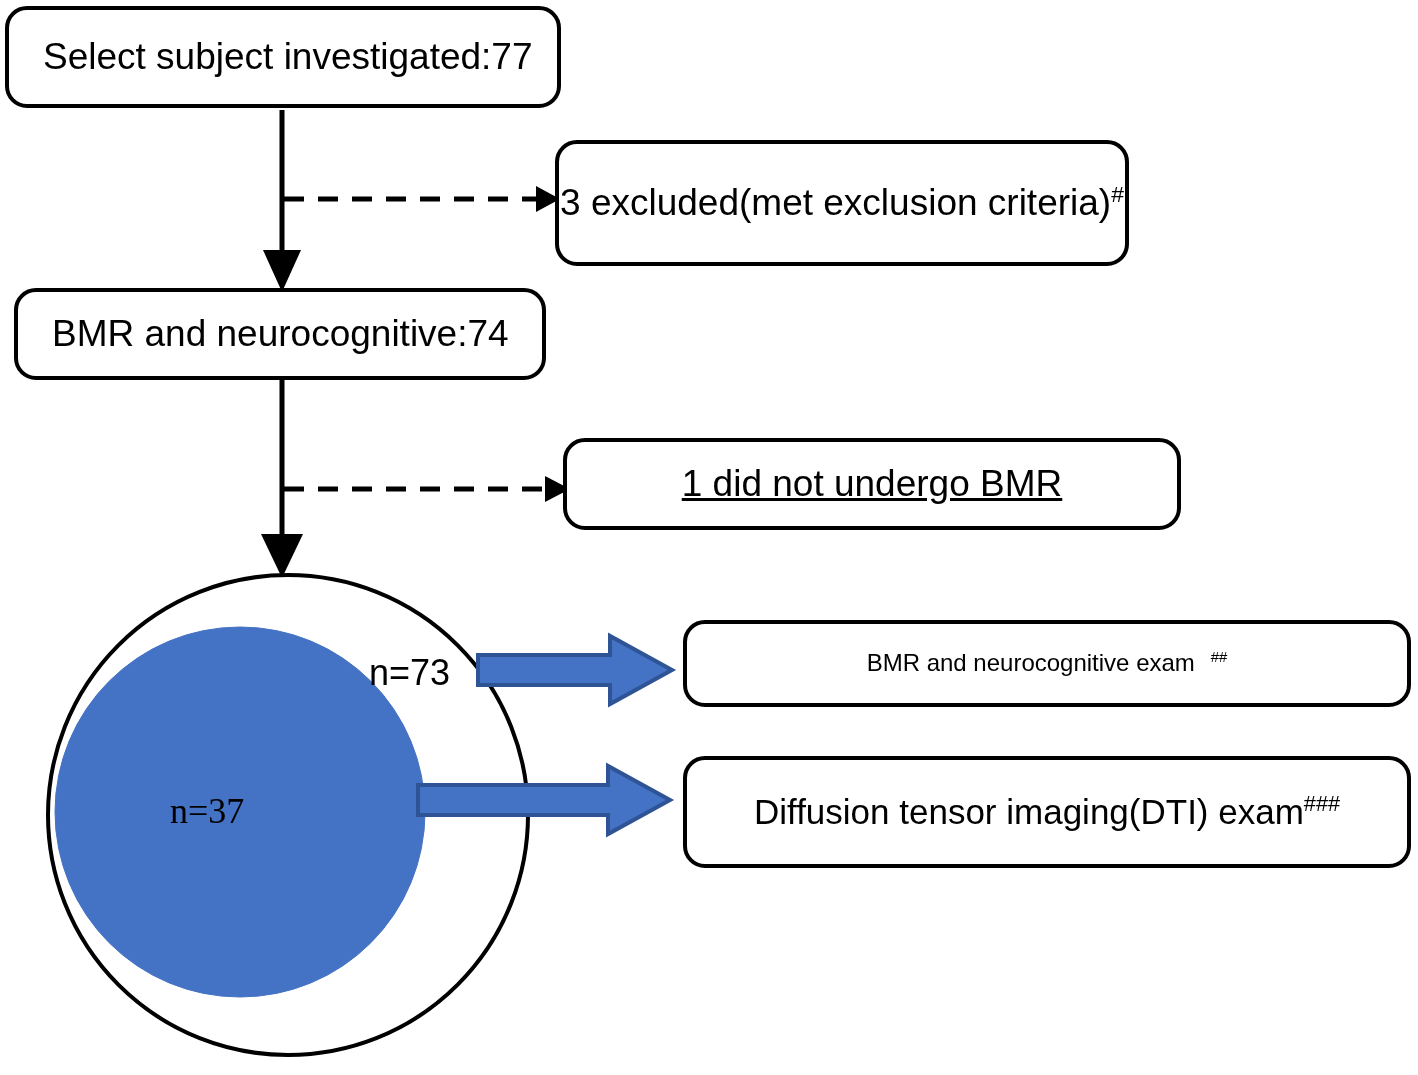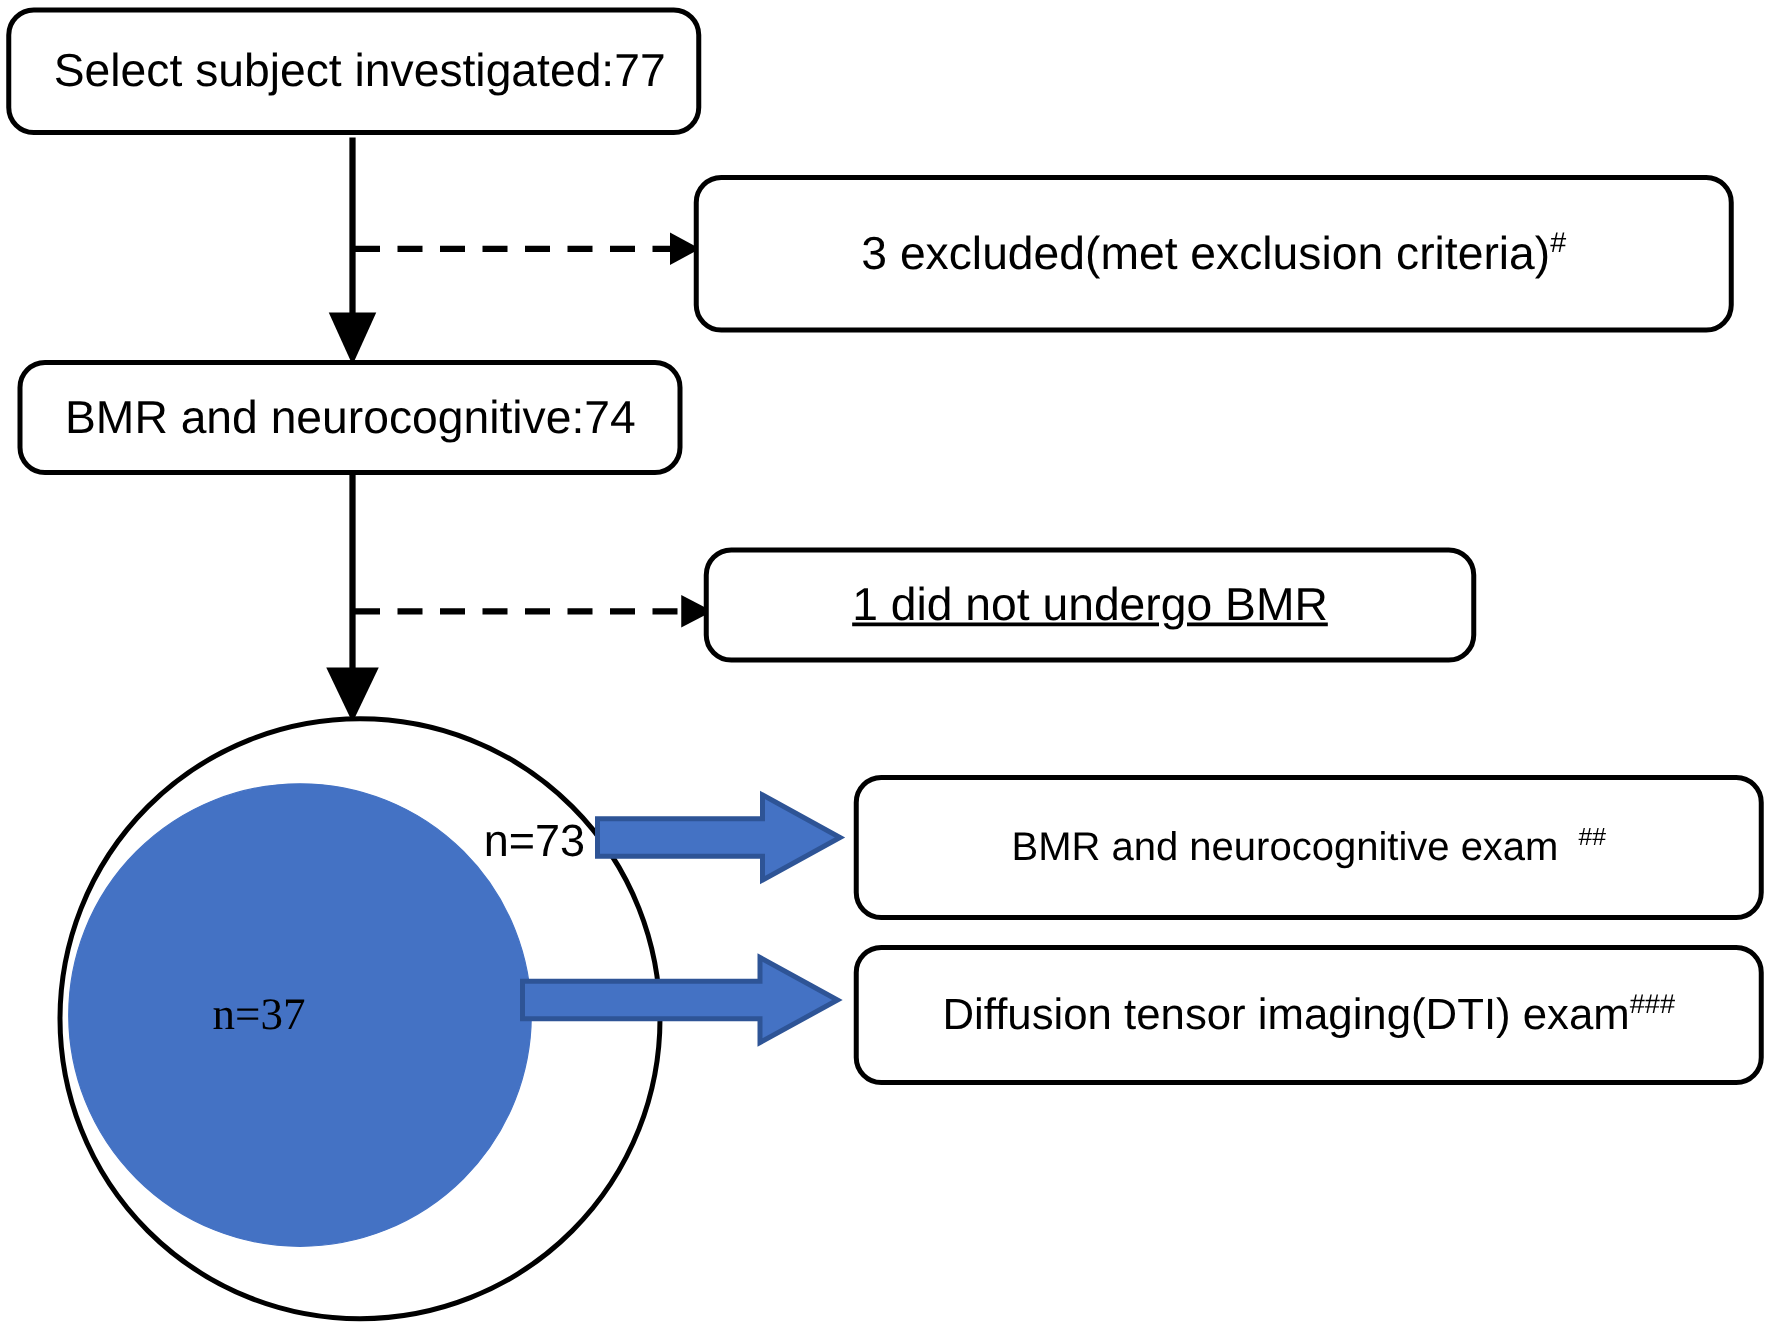--- a/index.html
+++ b/index.html
@@ -127,43 +127,43 @@
                L608,834
                L608,815
                L418,815 Z" fill="#4472C4" stroke="#2E5496" stroke-width="4" stroke-linejoin="miter"></path>
     </g>
   </svg>
 
   <div class="node-box box-left" style="left:5px; top:6px; width:556px; height:102px; font-size:37px;">
     <span class="txt">Select subject investigated:77</span>
   </div>
 
-  <div class="node-box box-center" style="left:555px; top:140px; width:832px; height:126px; font-size:37px;">
+  <div class="node-box box-center" style="left:555px; top:140px; width:574px; height:126px; font-size:37px;">
     <span class="txt">
       <span>3 excluded(met exclusion criteria)</span><sup class="hashmark">#</sup>
     </span>
   </div>
 
   <div class="node-box box-left" style="left:14px; top:288px; width:532px; height:92px; font-size:37px;">
     <span class="txt">BMR and neurocognitive:74</span>
   </div>
 
   <div class="node-box box-center" style="left:563px; top:438px; width:618px; height:92px; font-size:37px;text-decoration:underline;">
     <span class="txt">1 did not undergo BMR</span>
   </div>
 
-  <div class="node-box box-center" style="left:683px; top:620px; width:728px; height:116px; font-size:32px;">
+  <div class="node-box box-center" style="left:683px; top:620px; width:728px; height:87px; font-size:24px;">
     <span class="txt">
       <span>BMR and neurocognitive exam</span><sup class="hashmark" style="margin-left:16px;">##</sup><br>
     </span>
   </div>
 
   <div class="node-box box-center" style="left:683px; top:756px; width:728px; height:112px; font-size:35px;">
     <span class="txt">
       <span>Diffusion tensor imaging(DTI) exam</span><sup class="hashmark">###</sup>
     </span>
   </div>
 
-  <div class="circle-label" style="left:387px; top:652px; font-size:36px;">n=73</div>
+  <div class="circle-label" style="left:369px; top:652px; font-size:36px;">n=73</div>
 
   <div class="circle-label" style="left:170px; top:790px; font-size:36px;font-family:Liberation Serif, serif;">n=37</div>
 
 </div>
 
 </body></html>

